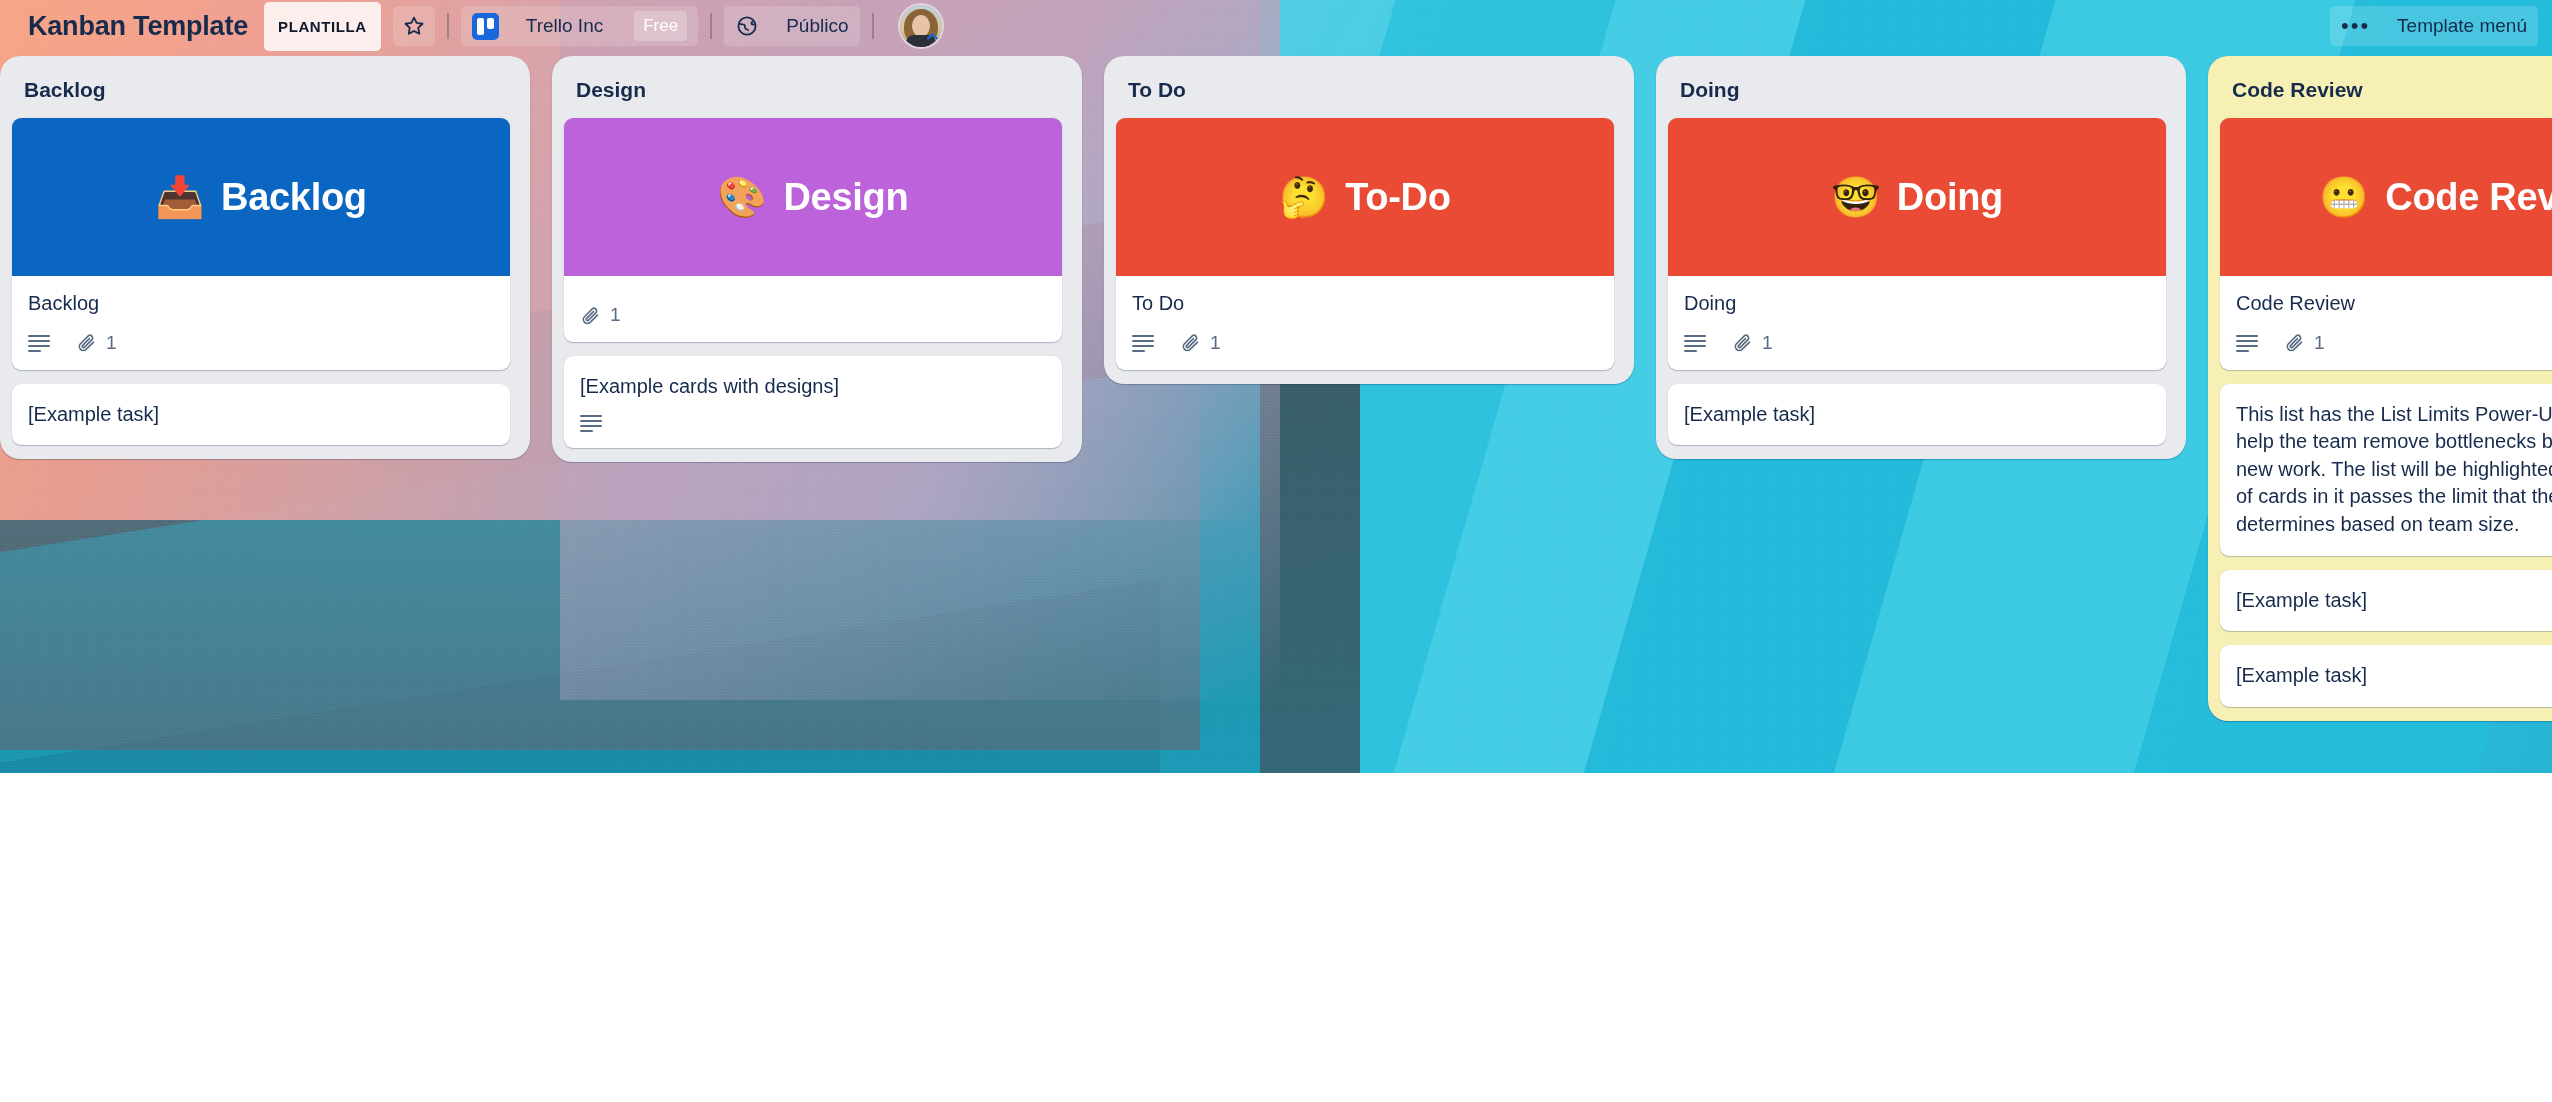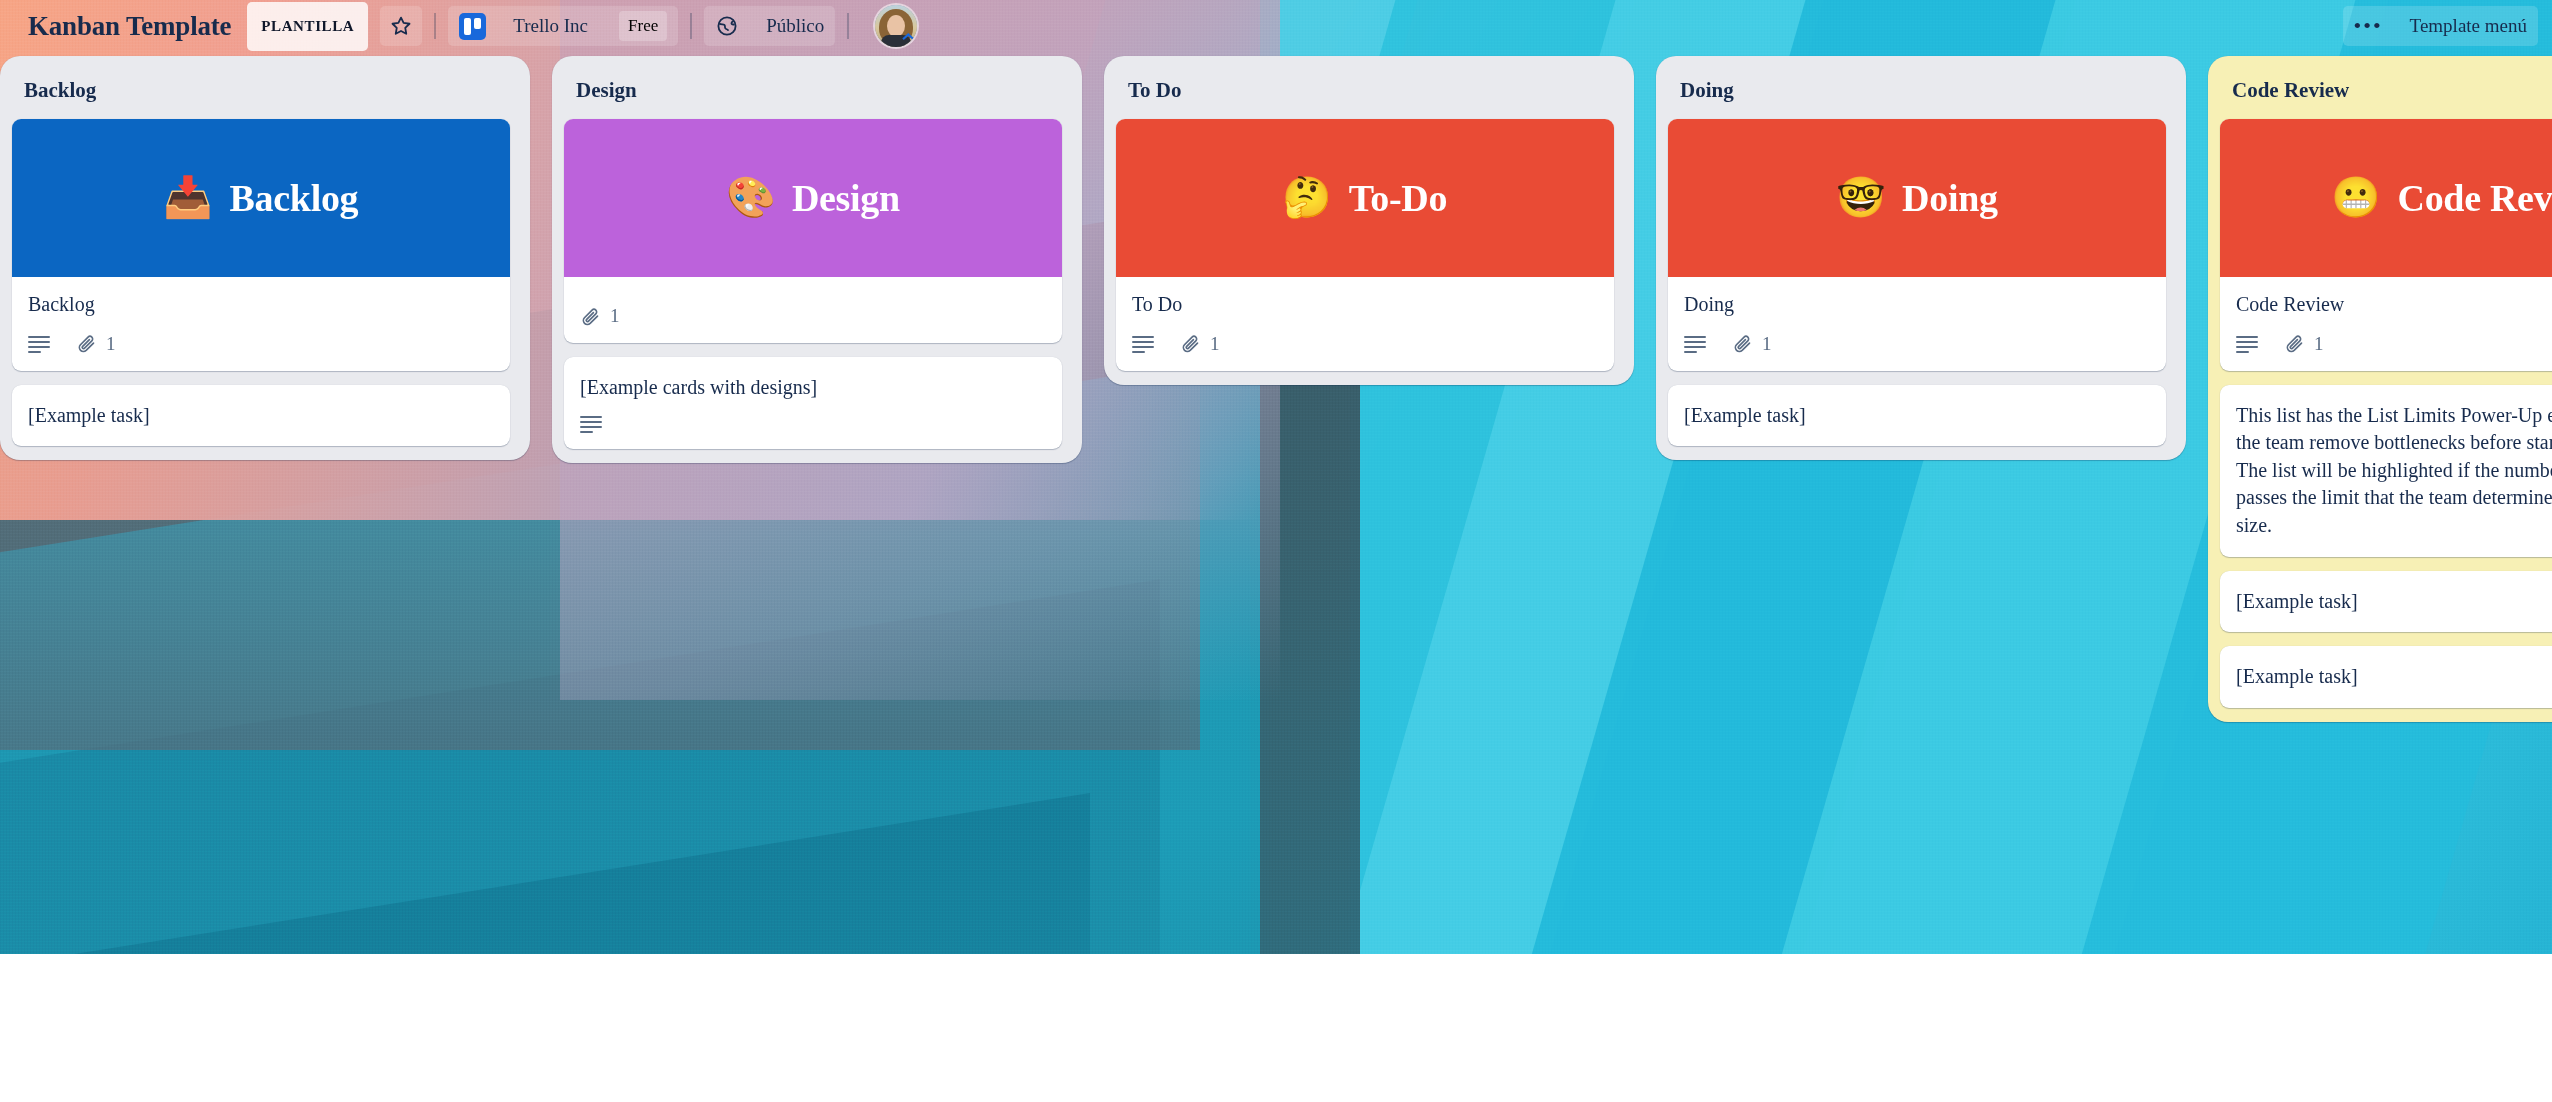--- a/index.html
+++ b/index.html
@@ -8,24 +8,23 @@
   html, body {
     width: 2552px;
     height: 1102px;
     overflow: hidden;
     font-family: "Liberation Sans", "DejaVu Sans", sans-serif;
   }
 
   #board-root {
     position: relative;
     width: 2552px;
-    height: 954px;
+    height: 773px;
     overflow: hidden;
     background: #1b8fa8;
-    font-family: Liberation Serif, serif;
   }
 
   
   .bg-layer { position: absolute; inset: 0; overflow: hidden; }
 
   .bg-base {
     position: absolute; inset: 0;
     background:
       linear-gradient(116deg,
         #f6a98a 0%,
@@ -189,21 +188,21 @@
     background: #fff; border-radius: 2px;
   }
   .trello-logo::before { left: 5px; top: 5px; width: 7px; height: 17px; }
   .trello-logo::after  { left: 15px; top: 5px; width: 7px; height: 11px; }
 
   .free-chip {
     background: rgba(255,255,255,.24);
     border-radius: 4px;
     padding: 5px 9px;
     font-size: 17px;
-    color: #000000;
+    color: #ffffff;
     margin-left: 4px;
   }
 
   .avatar {
     width: 42px; height: 42px;
     border-radius: 50%;
     margin-left: 14px;
     flex: 0 0 auto;
     overflow: hidden;
     position: relative;

